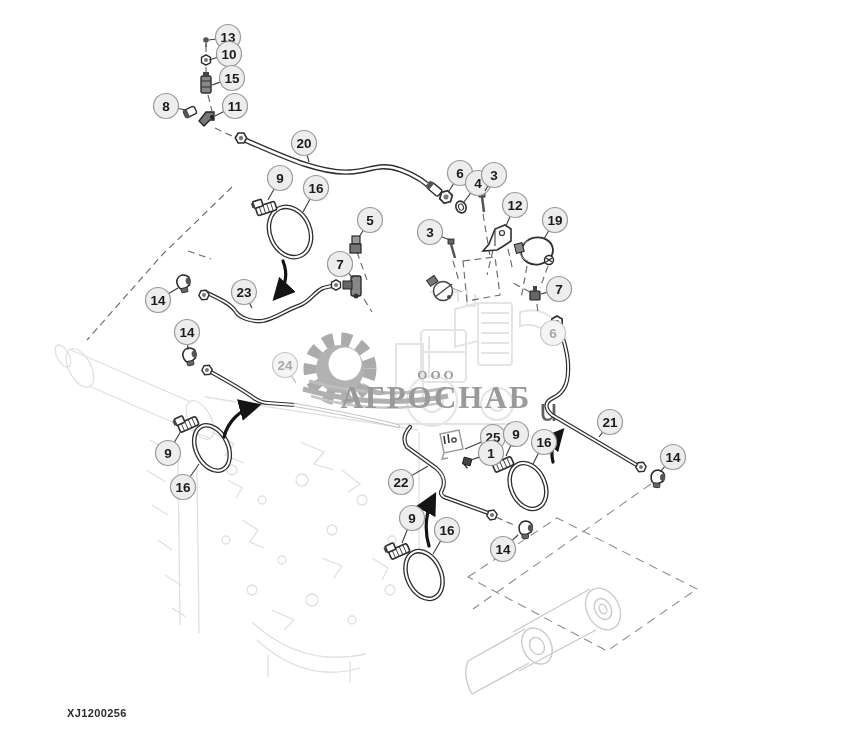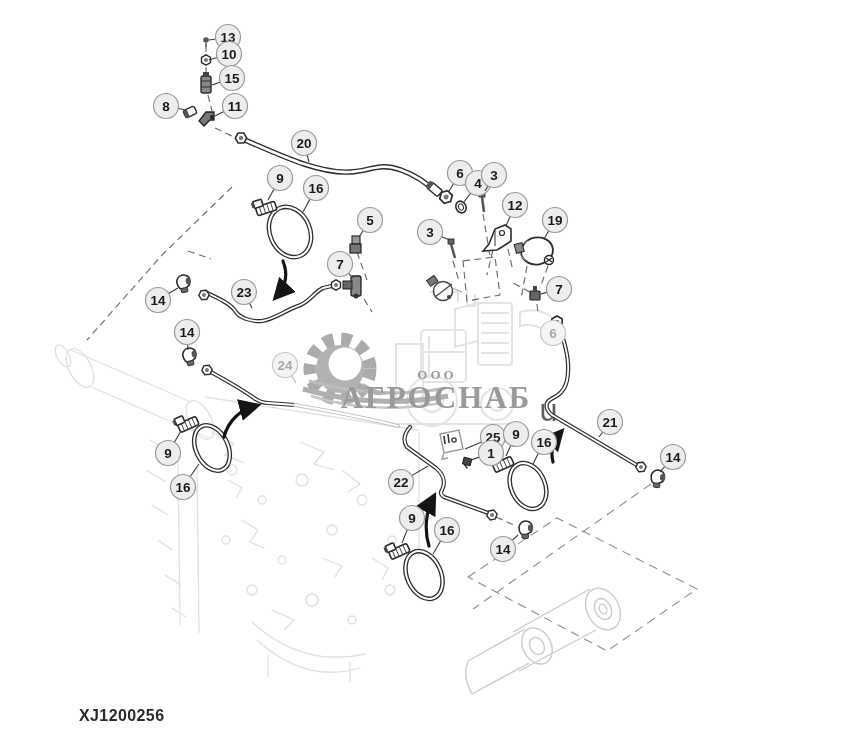--- a/index.html
+++ b/index.html
@@ -1,19 +1,19 @@
 <!DOCTYPE html>
 <html><head>
 <meta charset="utf-8">
 <style>
   html,body{margin:0;padding:0;background:#ffffff;}
   .stage{position:relative;width:841px;height:731px;background:#ffffff;overflow:hidden;
          font-family:"Liberation Sans",sans-serif;}
   svg{position:absolute;left:0;top:0;}
-  .code{position:absolute;left:79px;top:707px;font-weight:bold;font-size:16px;
+  .code{position:absolute;left:67px;top:707px;font-weight:bold;font-size:11px;
         color:#2b2b2b;letter-spacing:.4px;font-family:"Liberation Sans",sans-serif;}
   
   .h-out{fill:none;stroke:#2e2e2e;stroke-width:5.4;stroke-linecap:round;stroke-linejoin:round;}
   .h-in{fill:none;stroke:#ffffff;stroke-width:2.6;stroke-linecap:round;stroke-linejoin:round;}
   .t-out{fill:none;stroke:#2e2e2e;stroke-width:4.2;stroke-linecap:round;stroke-linejoin:round;}
   .t-in{fill:none;stroke:#ffffff;stroke-width:1.8;stroke-linecap:round;stroke-linejoin:round;}
   .f-out{fill:none;stroke:#c6c6c6;stroke-width:4.2;stroke-linecap:round;}
   .f-in{fill:none;stroke:#ffffff;stroke-width:1.8;stroke-linecap:round;}
   .ring-out{fill:none;stroke:#2e2e2e;stroke-width:4.6;}
   .ring-in{fill:none;stroke:#ffffff;stroke-width:2;}

